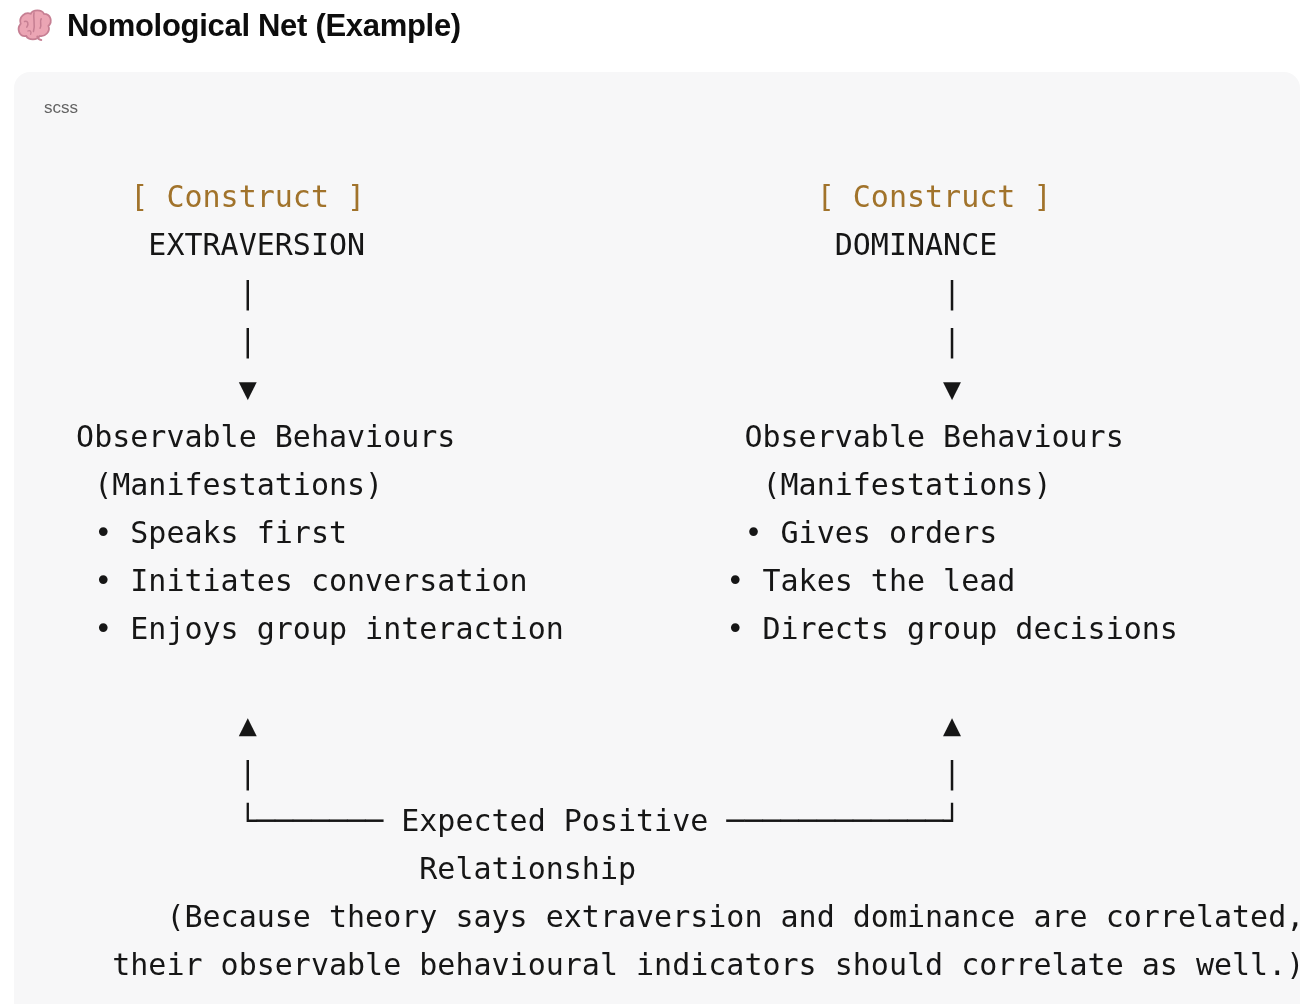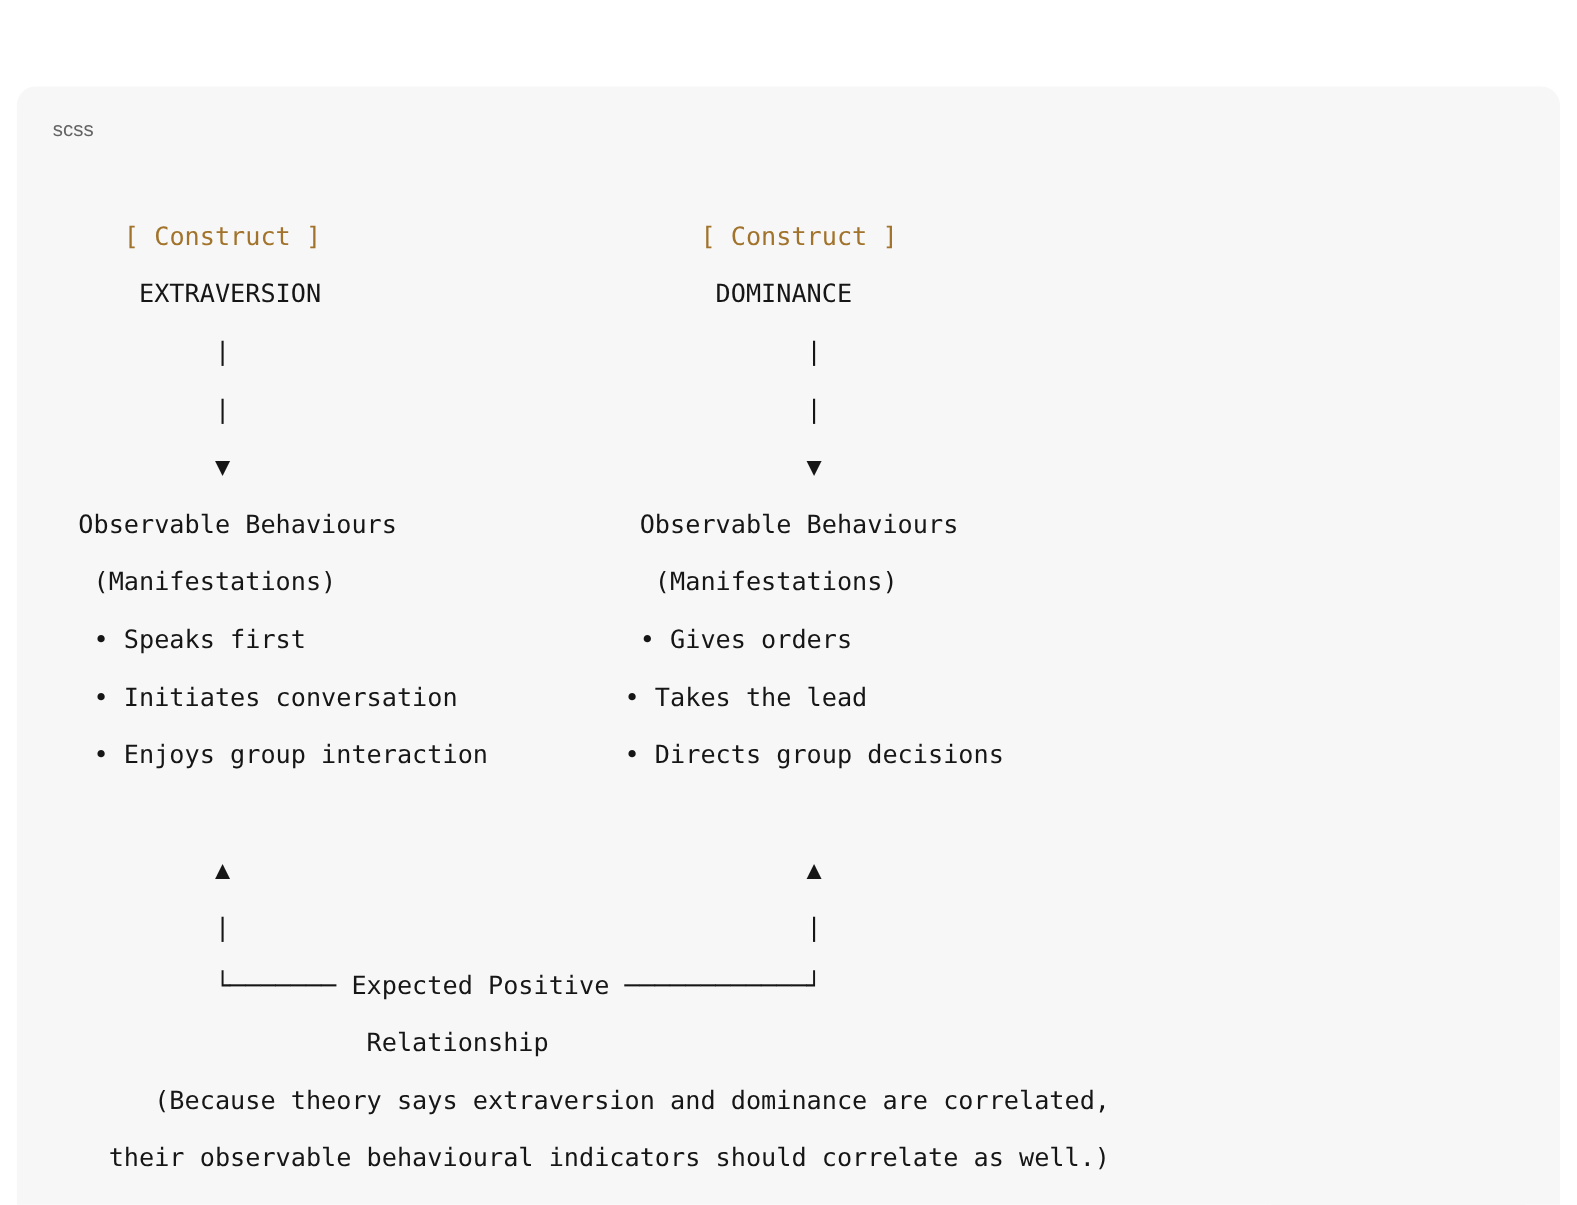--- a/index.html
+++ b/index.html
@@ -44,31 +44,42 @@
     padding: 26px 0 0 30px;
     font-size: 17px;
     line-height: 19px;
     color: #636363;
     font-family: "Liberation Sans", sans-serif;
   }
   pre.code {
     margin: 56px 0 0 0;
     padding: 0 0 0 26px;
     font-family: "DejaVu Sans Mono", "Liberation Mono", monospace;
-    font-size: 21px;
+    font-size: 30px;
     line-height: 48px;
     color: #161616;
     white-space: pre;
   }
 </style>
 </head>
 <body>
 
 <div class="page">
 
+  <div class="header">
+    <svg class="brain" viewBox="0 0 36 32" xmlns="http://www.w3.org/2000/svg" aria-hidden="true">
+      <path d="M6 14 C4 8, 10 3, 15 5 C17 1, 25 1, 27 5 C33 5, 35 12, 31 16 C33 21, 28 26, 23 25 C21 29, 13 29, 11 25 C5 26, 2 19, 6 14 Z" fill="#eba5b4" stroke="#c67f93" stroke-width="1.6"></path>
+      <path d="M18 4 C17 10, 19.5 14, 17.5 21" fill="none" stroke="#c67f93" stroke-width="1.4" stroke-linecap="round"></path>
+      <path d="M9.5 12 C12.5 11, 13.5 14, 11.5 17" fill="none" stroke="#c67f93" stroke-width="1.4" stroke-linecap="round"></path>
+      <path d="M24.5 9.5 C22.5 12.5, 25.5 14.5, 23.5 18" fill="none" stroke="#c67f93" stroke-width="1.4" stroke-linecap="round"></path>
+      <path d="M12.5 20.5 C14.5 19.5, 16 21, 15 23.5" fill="none" stroke="#c67f93" stroke-width="1.2" stroke-linecap="round"></path>
+      <path d="M21 25.5 C21.5 27.5, 23 28.5, 24.5 28.5" fill="none" stroke="#c67f93" stroke-width="1.8" stroke-linecap="round"></path>
+    </svg>
+    <h3 class="title">Nomological Net (Example)</h3>
+  </div>
 
   <div class="code-block" style="background: rgb(247, 247, 248);">
     <div class="code-lang">scss</div>
     <pre class="code" style="color: rgb(22, 22, 22);">     <span class="hl" style="color: rgb(161, 115, 43);">[ Construct ]</span>                         <span class="hl" style="color: rgb(161, 115, 43);">[ Construct ]</span>
       EXTRAVERSION                          DOMINANCE
            |                                      |
            |                                      |
            ▼                                      ▼
   Observable Behaviours                Observable Behaviours
    (Manifestations)                     (Manifestations)

